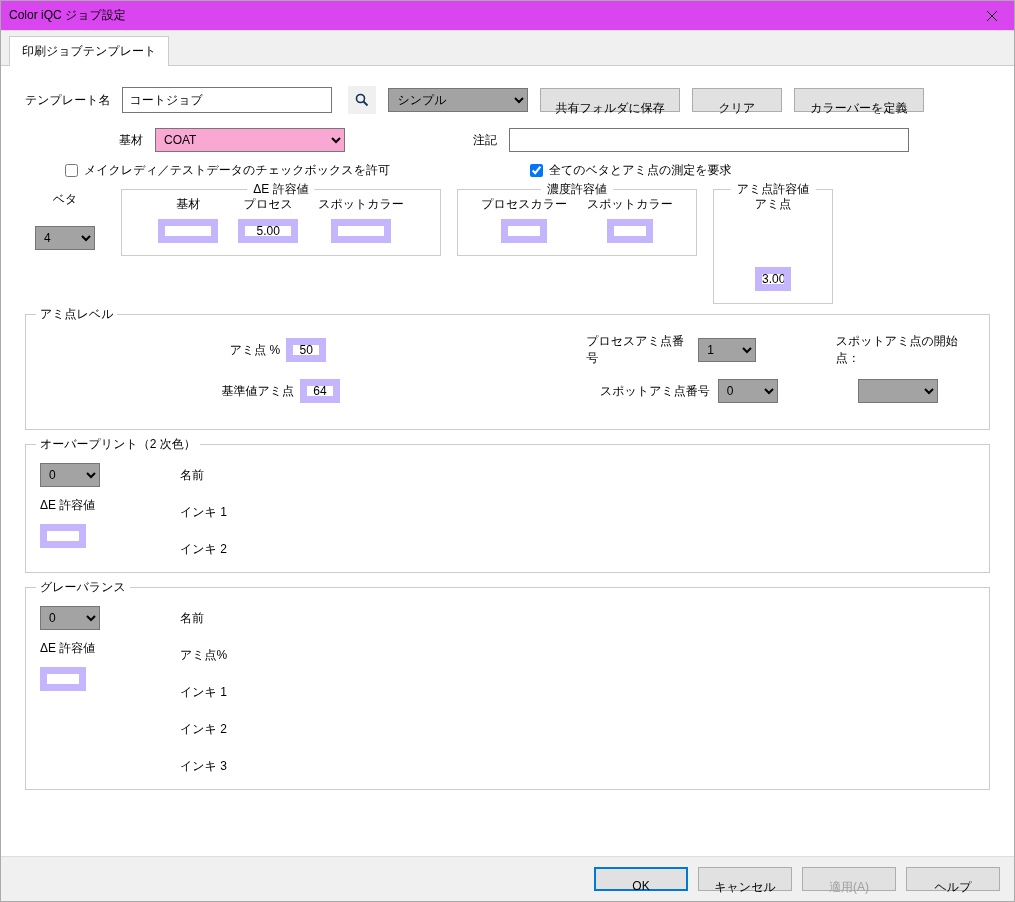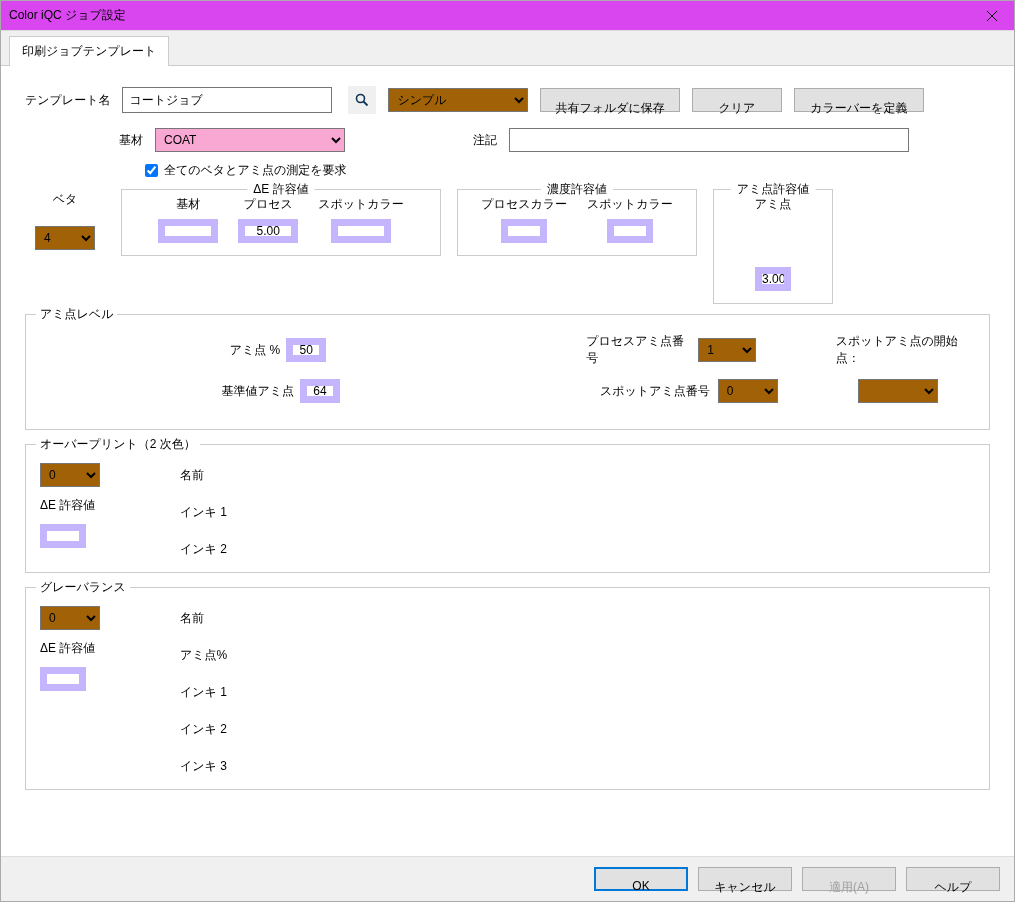--- a/index.html
+++ b/index.html
@@ -8,21 +8,21 @@
     .titlebar { height: 30px; background: #d946ef; border-bottom: 1px solid #ddd; display: flex; align-items: center; padding: 0 8px; }
     .titlebar-title { flex: 1; }
     .titlebar-close { width: 28px; height: 28px; display: flex; align-items: center; justify-content: center; cursor: pointer; }
     .tabs-bar { background: #f0f0f0; padding: 4px 8px 0 8px; border-bottom: 1px solid #ccc; }
     .tab { display: inline-block; background: #fff; border: 1px solid #ccc; border-bottom: none; padding: 6px 12px; position: relative; top: 1px; }
     .content { flex: 1; padding: 20px 24px 10px 24px; background: #fff; position: relative; }
     .row { display: flex; align-items: center; margin-bottom: 10px; gap: 8px; }
     .label { white-space: nowrap; }
     input[type="text"].tfield { border: 1px solid #767676; height: 24px; padding: 2px 6px; background: #fff; }
     .tfield-wide { width: 210px; }
-    select.combo { border: 1px solid #767676; height: 24px; background: #a16207; padding: 2px 4px; }
+    select.combo { border: 1px solid #767676; height: 24px; background: #a3a3a3; padding: 2px 4px; }
     .btn { border: 1px solid #adadad; background: #e1e1e1; height: 24px; padding: 11px 14px; cursor: pointer; }
     .icon-btn { width: 28px; height: 28px; background: #f0f0f0; display: flex; align-items: center; justify-content: center; cursor: pointer; }
     .top-row input.tfield { height: 26px; }
     .top-row { margin-bottom: 14px; }
     .tolerance-row { display: flex; gap: 16px; align-items: flex-start; margin-bottom: 10px; }
     .beta-block { width: 80px; text-align: center; padding-top: 2px; }
     .tol-box { border: 1px solid #ccc; padding: 6px 10px 12px; position: relative; }
     .tol-title { position: absolute; top: -9px; left: 50%; transform: translateX(-50%); background: #fff; padding: 0 6px; white-space: nowrap; }
     .tol-cols { display: flex; gap: 20px; justify-content: center; }
     .tol-col { text-align: center; display: flex; flex-direction: column; align-items: center; gap: 6px; }
@@ -82,20 +82,24 @@
     <div class="row" style="gap:12px;">
       <span style="width:118px; text-align:right;" class="label">基材</span>
       <select class="combo" style="width:190px; background:#f9a8d4;">
         <option>COAT</option>
       </select>
       <span style="width:110px; text-align:right; margin-left:30px;" class="label">注記</span>
       <input type="text" class="tfield note-field" value="" style="">
     </div>
 
     <div class="row" style="gap:60px; margin-left:40px;">
+      <label class="flex-gap">
+        <input type="checkbox" style="">
+        <span>メイクレディ／テストデータのチェックボックスを許可</span>
+      </label>
       <label class="flex-gap" style="margin-left:80px;">
         <input type="checkbox" checked="" style="">
         <span>全てのベタとアミ点の測定を要求</span>
       </label>
     </div>
 
     <div class="tolerance-row">
       <div class="beta-block">
         <div style="margin-bottom:18px;">ベタ</div>
         <select class="combo sel-small">

